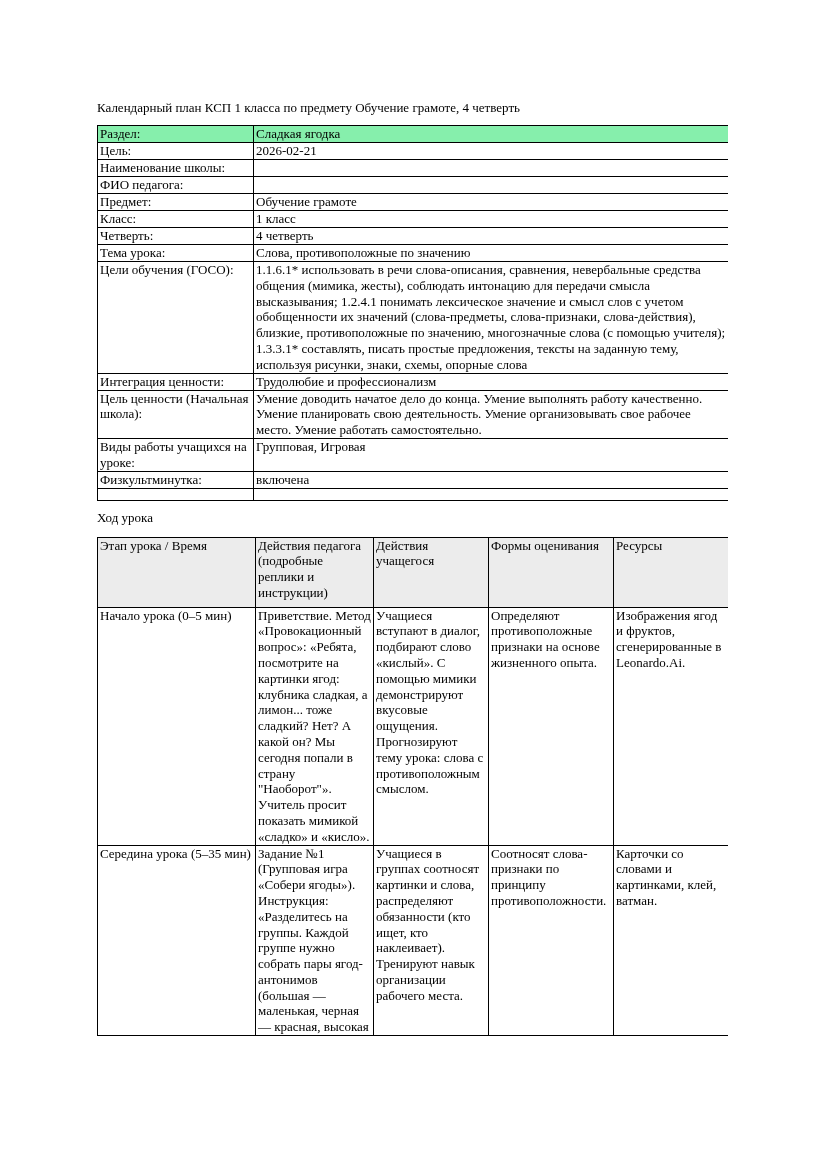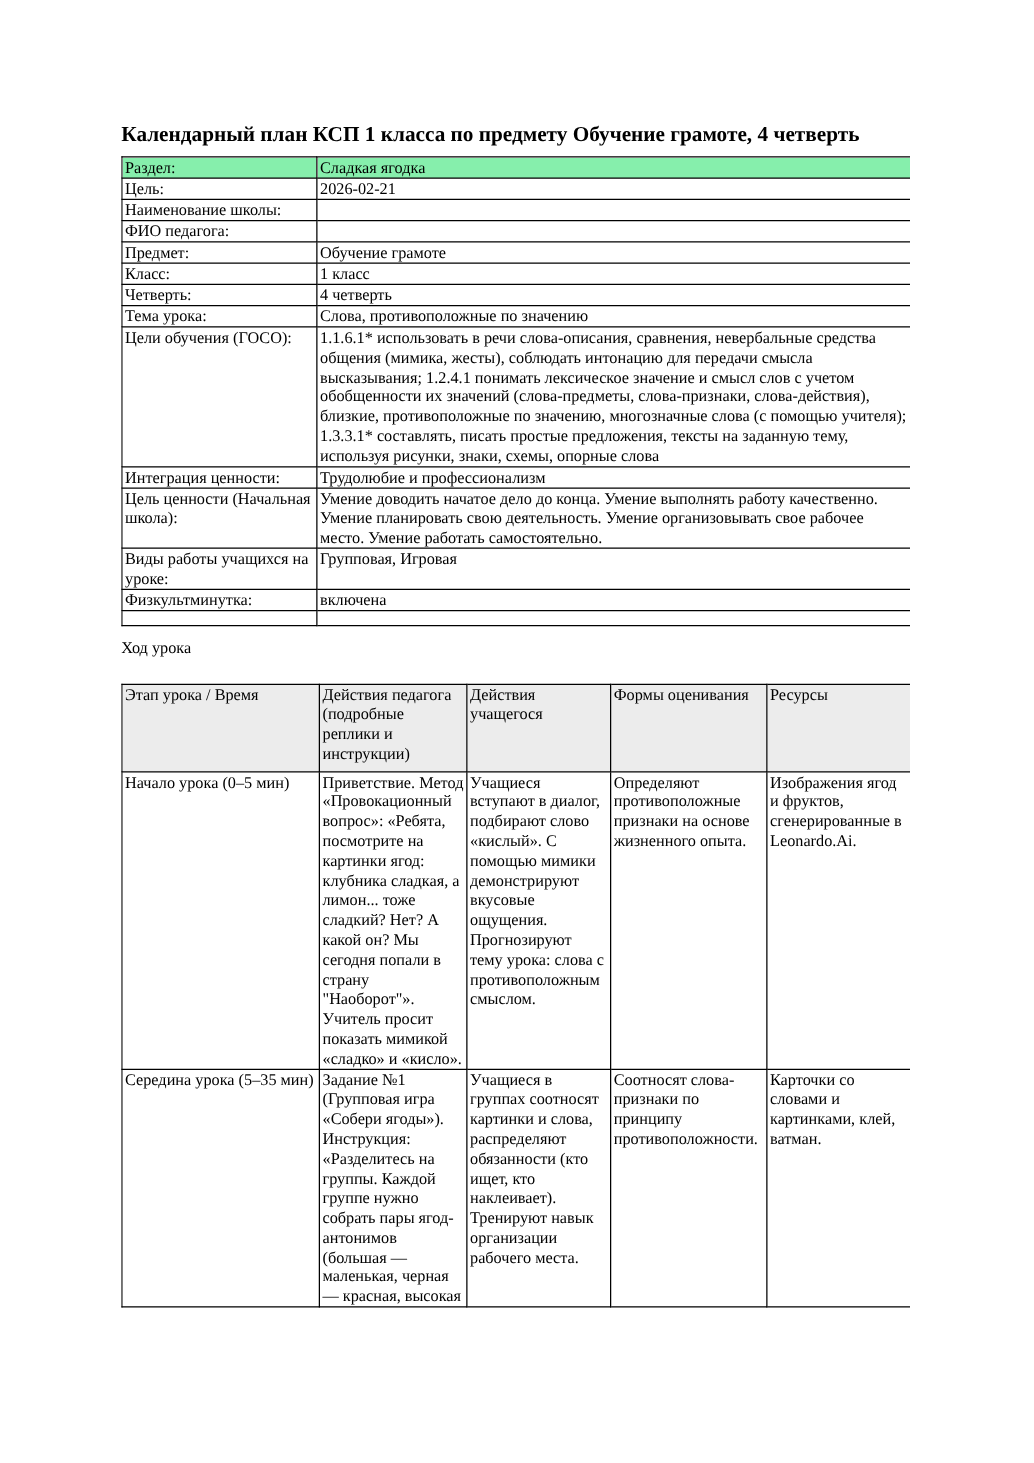--- a/index.html
+++ b/index.html
@@ -12,23 +12,23 @@
     position: relative;
   }
   .page {
     position: absolute;
     left: 97px; top: 0;
     width: 631px; height: 1170px;
     padding-top: 100px;
     overflow: hidden;
   }
   .doc-title {
-    font-size: 17px;
+    font-size: 13px;
     line-height: 16px;
-    font-weight: bold;
+    font-weight: normal;
     white-space: nowrap;
   }
   table {
     border-collapse: collapse;
     width: 631px;
     table-layout: fixed;
     font-size: 13px;
     line-height: 15.8px;
   }
   td, th {
@@ -42,21 +42,21 @@
   .info-table { margin-top: 9px; }
   .info-table col.c-label { width: 156px; }
   .info-table col.c-value { width: 475px; }
   .info-table td { height: 17px; }
   .row-shaded td { background: #86efac; }
   .row-empty td { height: 12px; }
   .section-heading {
     font-size: 13px;
     font-weight: normal;
     margin-top: 9px;
-    margin-bottom: 21px;
+    margin-bottom: 11px;
   }
   .flow-table col.c1 { width: 158px; }
   .flow-table col.c2 { width: 118px; }
   .flow-table col.c3 { width: 115px; }
   .flow-table col.c4 { width: 125px; }
   .flow-table col.c5 { width: 115px; }
   .flow-table thead th { background: #ececec; height: 70px; }
 </style>
 </head>
 <body>

